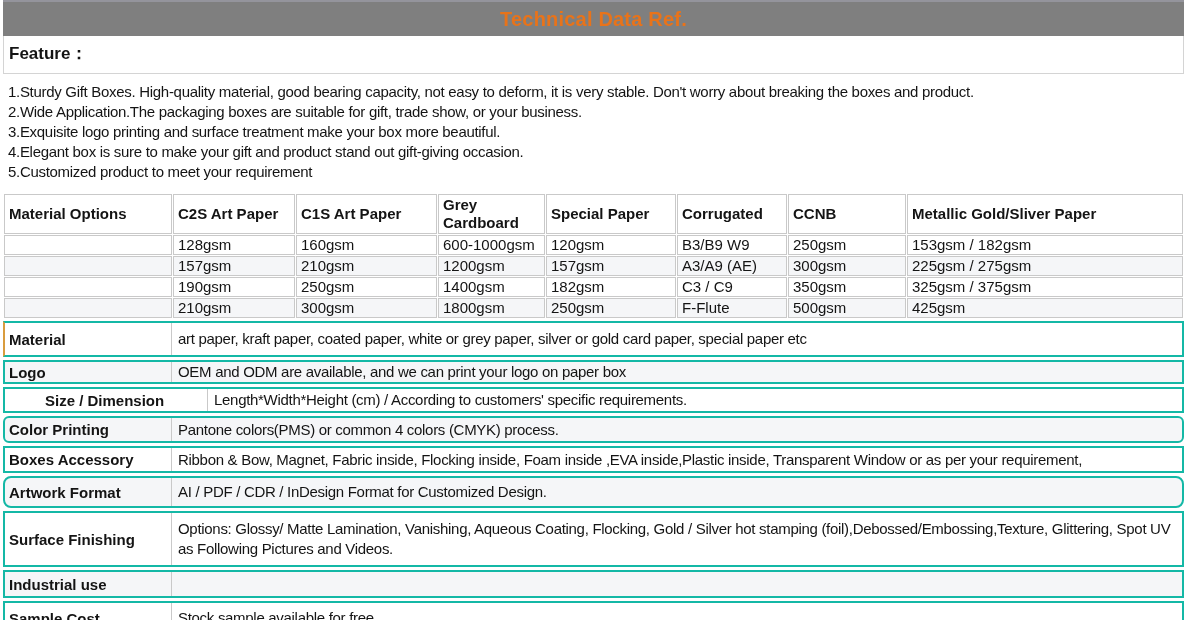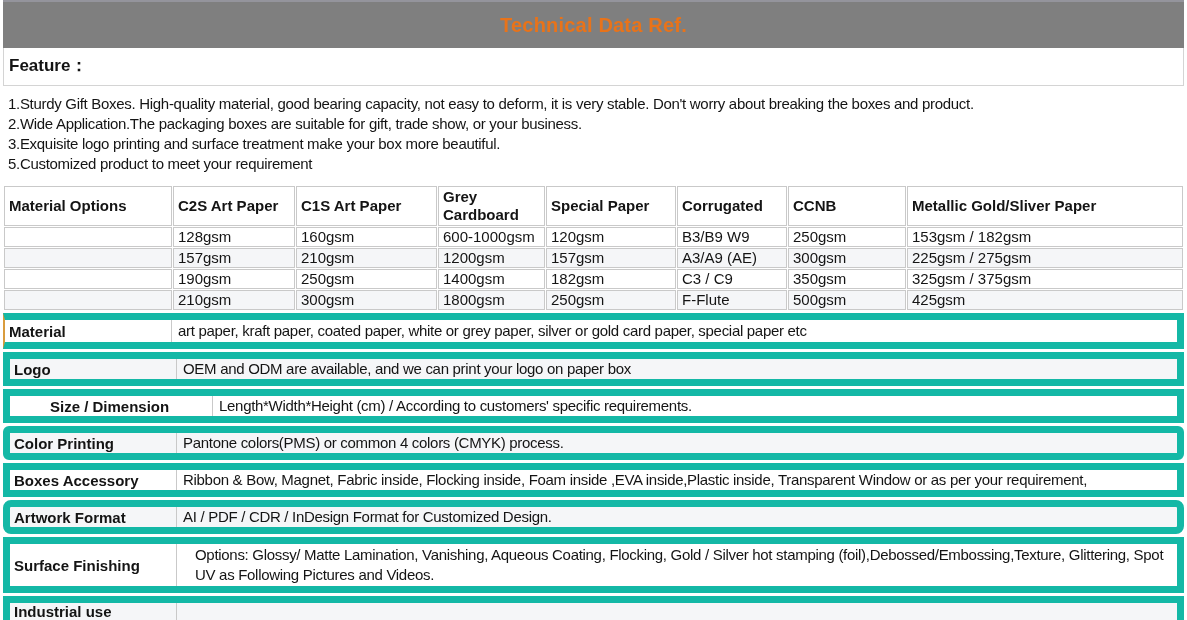--- a/index.html
+++ b/index.html
@@ -6,21 +6,21 @@
   html,body { margin:0; padding:0; }
   body {
     width:1187px; height:620px; overflow:hidden;
     background:#ffffff; color:#141414;
     font-family:"Liberation Sans", sans-serif;
   }
   .page { padding:0 3px; }
 
   
   .title-bar {
-    height:48px; background:#7F7F7F; border-top:2px solid #94949C;
+    height:36px; background:#7F7F7F; border-top:2px solid #94949C;
     display:flex; align-items:center; justify-content:center;
   }
   .title-text { color:#E8731A; font-size:20px; font-weight:bold; letter-spacing:0.2px; }
 
   
   .feature-heading {
     border:1px solid #D4D4D4; border-top:none;
     padding:6px 5px 8px; font-size:17px; font-weight:bold;
   }
 
@@ -38,58 +38,59 @@
     padding:1px 4px; text-align:left; vertical-align:middle;
     font-size:15px; overflow:hidden;
   }
   .spec th { font-weight:bold; height:37px; line-height:18px; }
   .spec td { height:19px; line-height:16px; white-space:nowrap; }
   .spec tbody tr:nth-child(even) td { background:#F5F6F8; }
 
   
   .details { margin-top:2px; }
   .detail-row {
-    display:flex; border:7px solid #14b8a6; margin-bottom:3px; background:#fff;
+    display:flex; border:2px solid #14b8a6; margin-bottom:3px; background:#fff;
   }
   .details .detail-row:nth-child(even) { background:#F5F6F8; }
   .detail-row.accent { border-left:2px solid #D99C3E; }
   .detail-label {
     width:167px; min-width:167px; border-right:1px solid #C9C9C9;
     font-weight:bold; font-size:15px;
     display:flex; align-items:center; padding:0 4px;
   }
   .detail-value {
     flex:1; display:flex; align-items:center;
     padding:0 6px; font-size:15px; letter-spacing:-0.3px; line-height:20px;
   }
   .details > div:nth-child(1) { min-height:36px; }
   .details > div:nth-child(2) { min-height:21px; }
   .details > div:nth-child(3) { min-height:26px;padding-left:36px; }
   .details > div:nth-child(4) { min-height:27px;border-radius:6px; }
   .details > div:nth-child(5) { min-height:27px; }
   .details > div:nth-child(6) { min-height:32px;border-radius:8px; }
-  .details > div:nth-child(7) { min-height:56px;gap:12px; }
+  .details > div:nth-child(7) { min-height:56px; }
   .details > div:nth-child(8) { min-height:28px; }
   .details > div:nth-child(9) { min-height:34px; }
 </style>
 </head>
 <body>
 
 <div class="page">
 
   <div class="title-bar">
     <span class="title-text">Technical Data Ref.</span>
   </div>
 
   <div class="feature-heading">Feature：</div>
 
   <div class="feature-list">
     <div class="feature-item">1.Sturdy Gift Boxes. High-quality material, good bearing capacity, not easy to deform, it is very stable. Don't worry about breaking the boxes and product.</div>
     <div class="feature-item">2.Wide Application.The packaging boxes are suitable for gift, trade show, or your business.</div>
     <div class="feature-item">3.Exquisite logo printing and surface treatment make your box more beautiful.</div>
+    <div class="feature-item">4.Elegant box is sure to make your gift and product stand out gift-giving occasion.</div>
     <div class="feature-item">5.Customized product to meet your requirement</div>
   </div>
 
   <table class="spec">
     <colgroup>
       <col style="width:168px">
         <col style="width:122px">
         <col style="width:141px">
         <col style="width:107px">
       <col style="width:130px">

